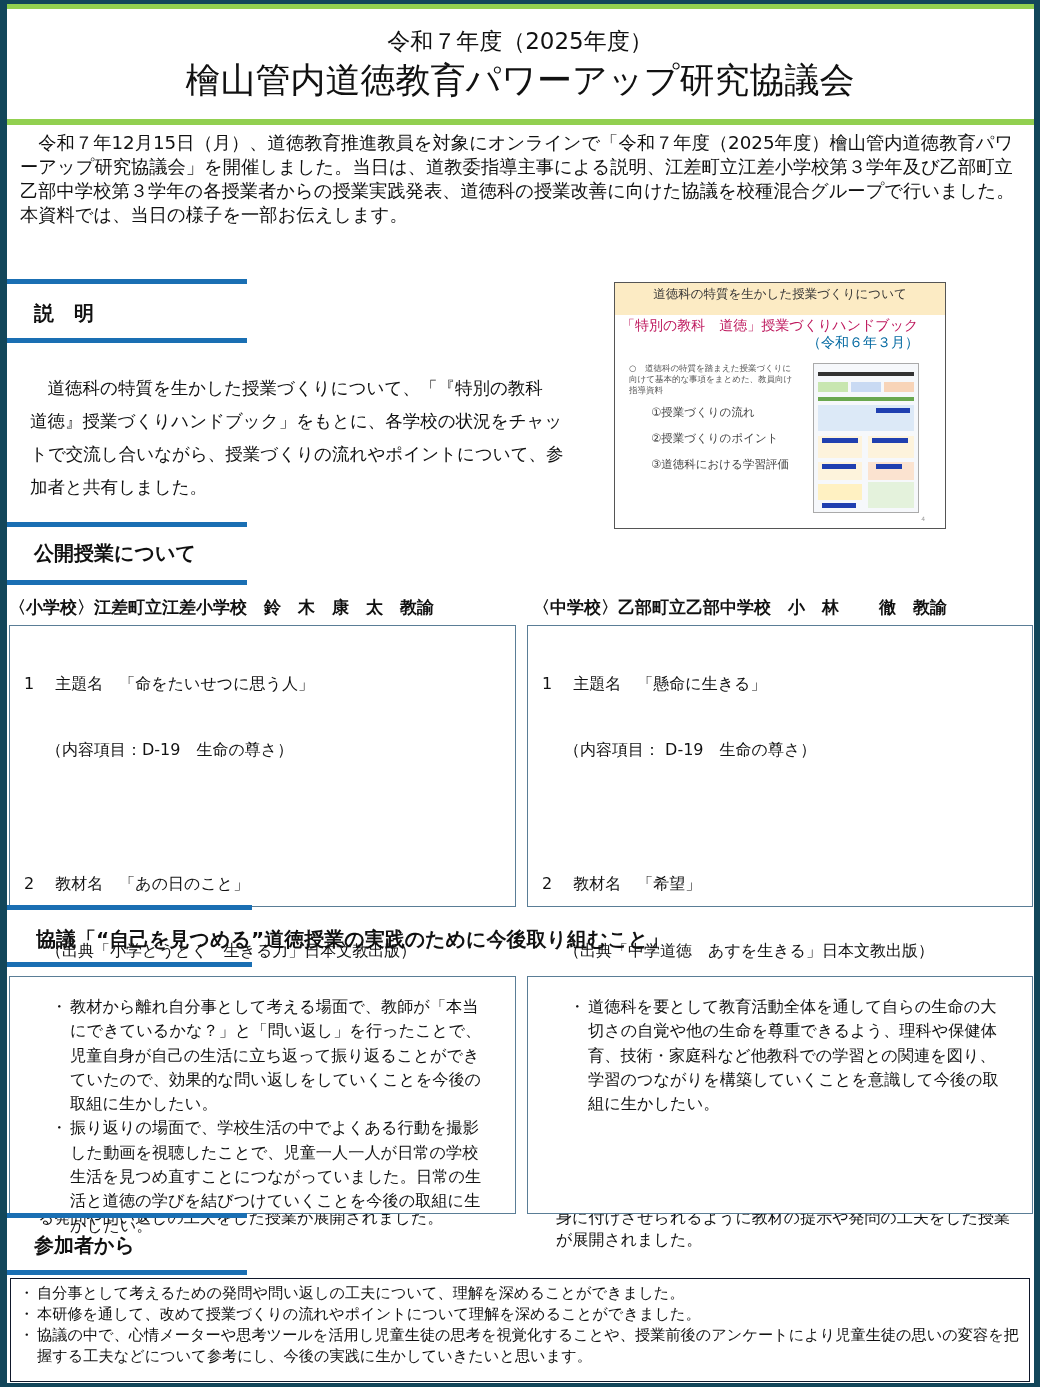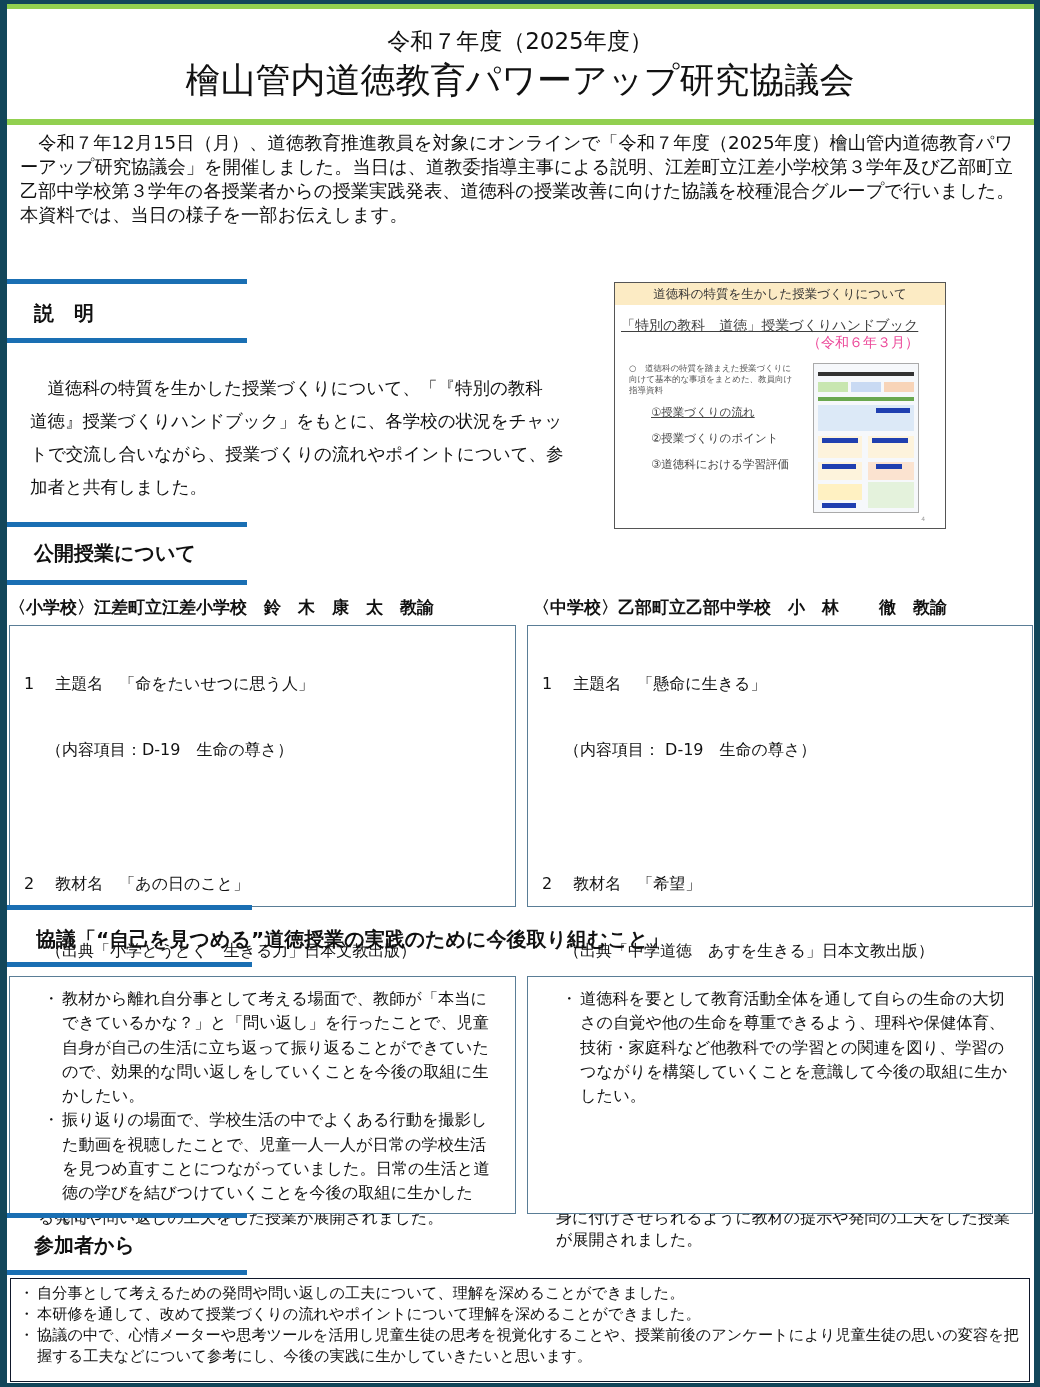--- a/index.html
+++ b/index.html
@@ -18,41 +18,41 @@
   .title-main { position:absolute; left:0; top:57px; width:1040px; text-align:center; font-size:35px; letter-spacing:0px; }
 
   .intro { position:absolute; left:20px; top:131px; width:1005px; font-size:18.3px; line-height:24px; }
 
   .bar { position:absolute; left:7px; height:5px; background:#1a6fb3; }
   .sec-head { position:absolute; font-size:20px; font-weight:bold;margin-left:12px; }
 
   .explain { position:absolute; left:30px; top:372px; width:540px; font-size:17.5px; line-height:33px; }
 
   .slide { position:absolute; left:614px; top:282px; width:330px; height:245px; border:1px solid #555; background:#fff; }
-  .slide-band { height:22px; background:#fcebc4; font-size:12.5px; text-align:center; line-height:22px; color:#333; }
-  .slide-h1 { position:absolute; left:6px; top:34px; font-size:14px; color:#404040;text-decoration:underline; }
-  .slide-h2 { position:absolute; right:26px; top:51px; font-size:14px; color:#ec4899; }
+  .slide-band { height:32px; background:#fcebc4; font-size:12.5px; text-align:center; line-height:22px; color:#333; }
+  .slide-h1 { position:absolute; left:6px; top:34px; font-size:14px; color:#be185d; }
+  .slide-h2 { position:absolute; right:26px; top:51px; font-size:14px; color:#0369a1; }
   .slide-note { position:absolute; left:14px; top:80px; width:170px; font-size:8.5px; line-height:11px; color:#555; }
   .slide-item { position:absolute; left:36px; font-size:11.5px; color:#444; }
   .thumb { position:absolute; left:198px; top:80px; width:104px; height:148px; border:1px solid #aaa; background:#f6f8fb; overflow:hidden; }
   .thumb .t1 { position:absolute; left:4px; top:6px; width:96px; height:5px; background:#222; }
   .thumb .tb { position:absolute; height:10px; }
   .thumb .blk { position:absolute; background:#1f3fb0; height:5px; }
   .slide-pg { position:absolute; right:20px; bottom:6px; font-size:6px; color:#999; }
 
   .teacher { position:absolute; font-size:17px; font-weight:bold; white-space:pre; }
   .box { position:absolute; border:1px solid #5a7d96; background:#fff; }
   .lesson { font-size:16px; line-height:22.3px; white-space:pre; padding:2px 0 0 14px; }
   .lesson .indent { padding-left:22px; }
   .lesson .para { white-space:normal; padding-left:14px; padding-right:8px; text-indent:18px; }
 
   .disc { font-size:16.2px; line-height:24.3px; padding:2px 12px 0 44px; }
   .disc li { list-style:none; position:relative; }
   .disc li::before { content:"・"; position:absolute; left:-19px; }
-  .disc ul { margin:8px; padding:0; }
+  .disc ul { margin:16px; padding:0; }
 
   .part { position:absolute; left:10px; top:1278px; width:1018px; height:102px; border:1px solid #0f172a; }
   .part ul { margin:0; padding:4px 0 0 26px; }
   .part li { list-style:none; position:relative; font-size:15.2px; line-height:21px; }
   .part li::before { content:"・"; position:absolute; left:-18px; }
 </style>
 </head>
 <body>
 
 <div class="frame-t"></div>
@@ -70,21 +70,21 @@
 <div class="bar" style="top:279px;width:240px;"></div>
 <div class="sec-head" style="left:22px;top:300px;">説　明</div>
 <div class="bar" style="top:338px;width:240px;"></div>
 <div class="explain">　道徳科の特質を生かした授業づくりについて、「『特別の教科　道徳』授業づくりハンドブック」をもとに、各学校の状況をチャットで交流し合いながら、授業づくりの流れやポイントについて、参加者と共有しました。</div>
 
 <div class="slide">
   <div class="slide-band">道徳科の特質を生かした授業づくりについて</div>
   <div class="slide-h1">「特別の教科　道徳」授業づくりハンドブック</div>
   <div class="slide-h2">（令和６年３月）</div>
   <div class="slide-note">○　道徳科の特質を踏まえた授業づくりに向けて基本的な事項をまとめた、教員向け指導資料</div>
-  <div class="slide-item" style="top:122px;text-decoration:underline;">①授業づくりの流れ</div>
+  <div class="slide-item" style="top:122px;">①授業づくりの流れ</div>
   <div class="slide-item" style="top:148px;">②授業づくりのポイント</div>
   <div class="slide-item" style="top:174px;text-align:right;">③道徳科における学習評価</div>
   <div class="thumb">
     <div class="t1" style="top:8px;height:4px;background:#333;"></div>
     <div class="tb" style="left:4px;top:18px;width:30px;background:#c8e6b0;"></div>
     <div class="tb" style="left:37px;top:18px;width:30px;background:#c9daf3;"></div>
     <div class="tb" style="left:70px;top:18px;width:30px;background:#f8d4b8;"></div>
     <div class="tb" style="left:4px;top:33px;width:96px;height:4px;background:#6aa84f;"></div>
     <div class="tb" style="left:4px;top:41px;width:96px;height:26px;background:#dce9f7;"></div>
     <div class="blk" style="left:62px;top:44px;width:34px;"></div>

